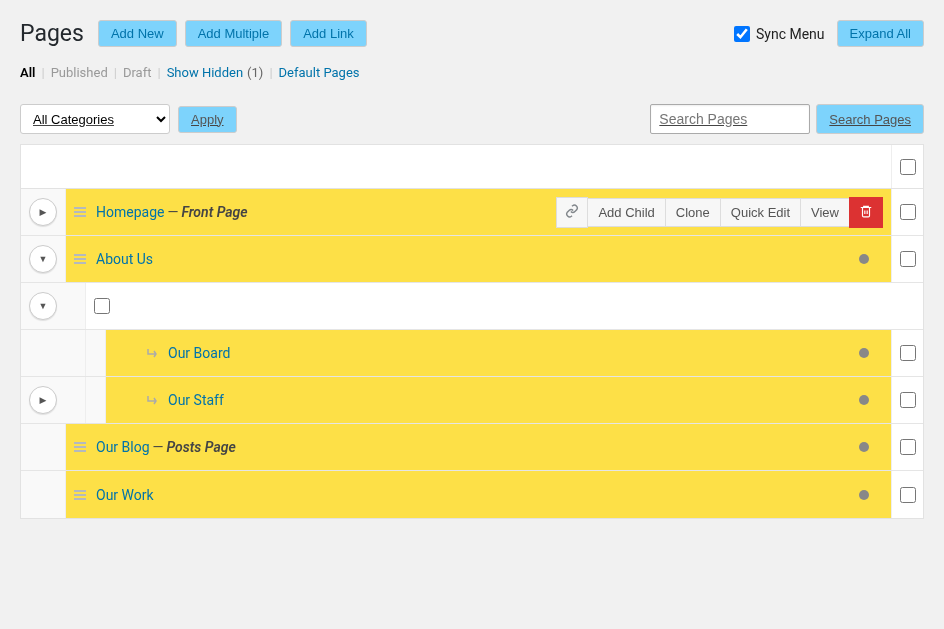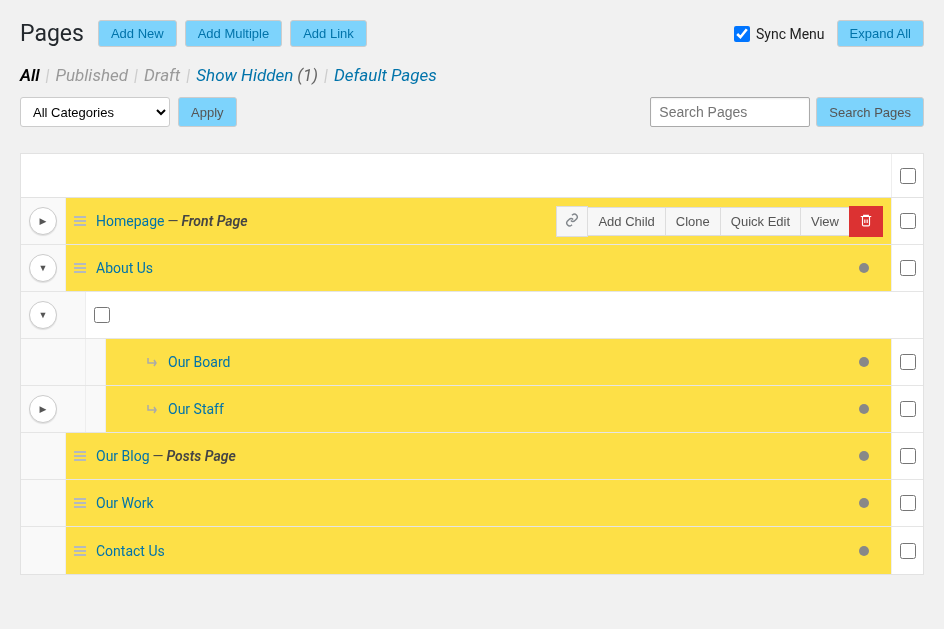--- a/index.html
+++ b/index.html
@@ -4,27 +4,27 @@
 <style>
 * { box-sizing: border-box; margin: 0; padding: 0; }
 body { background: #f1f1f1; font-family: -apple-system, BlinkMacSystemFont, "Segoe UI", Roboto, sans-serif; font-size: 13px; color: #444; padding: 20px; width: 944px; }
 .header { display: flex; align-items: center; margin-bottom: 18px; }
 .header-left { display: flex; align-items: center; gap: 8px; }
 .page-title { font-size: 23px; font-weight: 400; color: #23282d; margin-right: 6px; }
 .btn { background: #7dd3fc; border: 1px solid #ccc; color: #0073aa; padding: 5px 12px; font-size: 13px; cursor: pointer; border-radius: 3px; }
 .header-right { margin-left: auto; display: flex; align-items: center; gap: 12px; }
 .sync-wrap { display: flex; align-items: center; gap: 6px; font-size: 14px; color: #222; }
 .sync-wrap input[type="checkbox"] { width: 16px; height: 16px; }
-.filters { display: flex; align-items: center; margin-bottom: 12px; font-size: 17px; font-style: italic; }
+.filters { display: flex; align-items: center; margin-bottom: 24px; font-size: 13px; }
 .filter-link { color: #0073aa; text-decoration: none; cursor: pointer; }
 .filter-link.active { color: #000; font-weight: 600; }
 .filter-link.disabled { color: #999; cursor: default; }
 .filter-sep { color: #ccc; margin: 0 6px; }
 .filter-count { color: #666; }
-.controls { display: flex; margin-bottom: 26px; }
+.controls { display: flex; align-items: center; margin-bottom: 10px; text-decoration: underline; }
 .select { background: #fff; border: 1px solid #ccc; padding: 4px 8px; font-size: 13px; height: 30px; width: 150px; border-radius: 3px; }
 .controls-right { margin-left: auto; display: flex; gap: 6px; }
 .search-input { background: #fff; border: 1px solid #aaa; padding: 4px 8px; font-size: 14px; height: 30px; width: 160px; box-shadow: inset 0 1px 2px rgba(0,0,0,0.07); border-radius: 2px; }
 .table { background: #fff; border: 1px solid #e2e2e2; width: 100%; }
 .table-header { display: flex; border-bottom: 1px solid #e2e2e2; height: 44px; }
 .th-main { flex: 1; }
 .th-check { width: 32px; display: flex; align-items: center; justify-content: center; border-left: 1px solid #eee; }
 .row { display: flex; border-bottom: 1px solid #e5e5e5; min-height: 47px; align-items: stretch; }
 .row:last-child { border-bottom: none; }
 .cell-expand { width: 44px; display: flex; align-items: center; justify-content: center; background: #f9f9f9; }
@@ -237,31 +237,14 @@
           </svg>
         </span>
       <a class="page-link">Our Work</a>
       <span class="status-dot"></span>
     </div>
     <div class="cell-check">
         <input type="checkbox" class="row-cb" style="">
       </div>
   </div>
 
-  <div class="row">
-    <div class="cell-expand"></div>
-    <div class="cell-main">
-      <span class="drag-icon">
-          <svg viewBox="0 0 12 12">
-            <rect y="1" width="12" height="2" fill="currentColor"></rect>
-            <rect y="5" width="12" height="2" fill="currentColor"></rect>
-            <rect y="9" width="12" height="2" fill="currentColor"></rect>
-          </svg>
-        </span>
-      <a class="page-link">Contact Us</a>
-      <span class="status-dot"></span>
-    </div>
-    <div class="cell-check">
-        <input type="checkbox" class="row-cb" style="">
-      </div>
-  </div>
 
 </div>
 
 </body></html>

